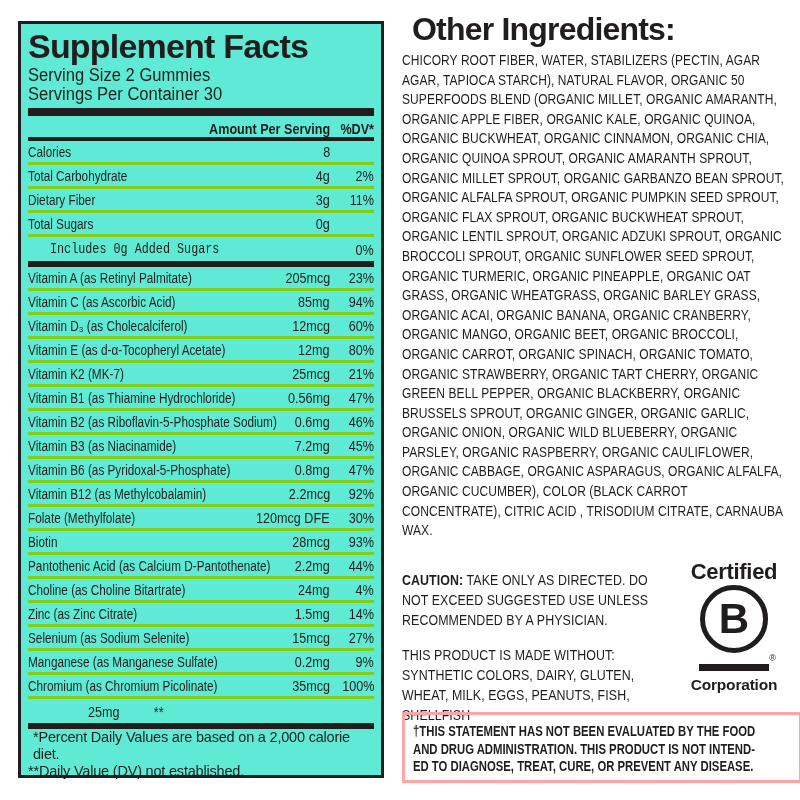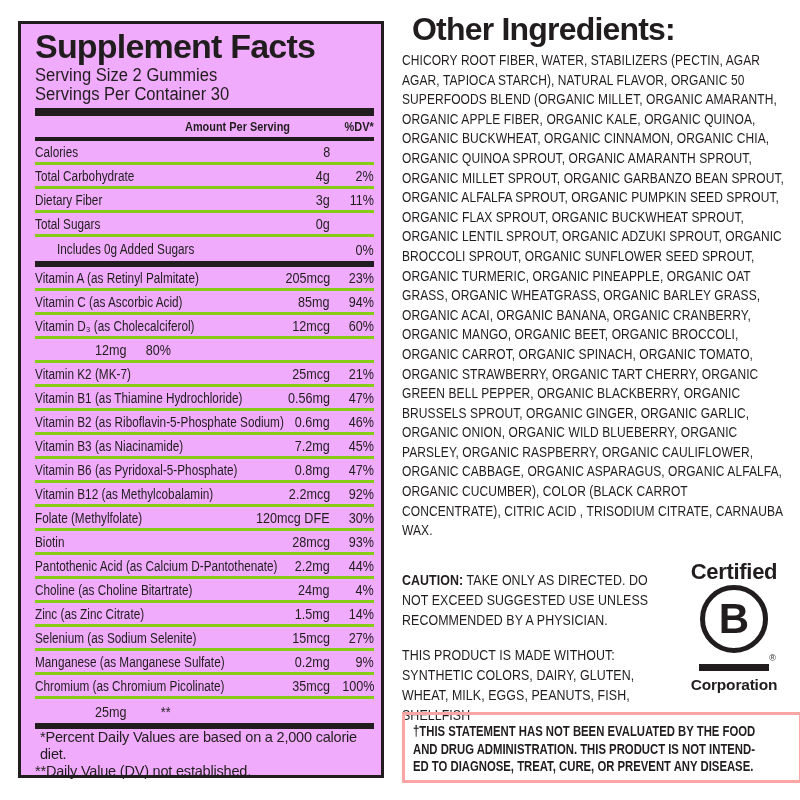--- a/index.html
+++ b/index.html
@@ -8,40 +8,40 @@
     background:#ffffff; color:#211d1e; overflow:hidden;
     font-family:"Liberation Sans","DejaVu Sans",sans-serif;
     -webkit-font-smoothing:antialiased;
   }
   .sqz  { display:inline-block; transform:scaleX(0.84); transform-origin:0 50%; white-space:nowrap; }
   .sqzr { display:inline-block; transform:scaleX(0.84); transform-origin:100% 50%; white-space:nowrap; }
 
   
   .sf-panel {
     position:absolute; left:18px; top:21px; width:366px; height:757px;
-    border:3px solid #211d1e; box-sizing:border-box; padding:2px 7px 4px 14px;
-    background:#f0abfc;
+    border:3px solid #211d1e; box-sizing:border-box; padding:2px 7px 4px 7px;
+    background:#5eead4;
   }
   .sf-title { margin:0; font-size:34px; line-height:40px; font-weight:bold; letter-spacing:-0.8px; }
   .serving  { font-size:18px; line-height:18.5px; }
   .serving .sqz { transform:scaleX(0.92); }
   .bar { background:#211d1e; }
   .bar-8 { height:8px; margin-top:5px; }
   .bar-4 { height:4px; }
   .bar-6 { height:6px; }
-  .sf-header { display:flex; align-items:center; height:21px; font-weight:bold; font-size:13px;gap:40px; }
+  .sf-header { display:flex; align-items:flex-end; height:21px; font-weight:bold; font-size:15px; }
   .hdr-amt { flex:1; text-align:right; }
   .col-dv  { width:44px; text-align:right; }
   .col-amt { width:92px; text-align:right; }
   .sf-row {
     display:flex; align-items:center; height:24px; box-sizing:border-box;
     border-bottom:3px solid #84cc16; font-size:15px;
   }
   .sf-row .sf-label { flex:1; min-width:0; font-size:14px; }
-  .sf-row.indent .sf-label { padding-left:22px; }
+  .sf-row.indent .sf-label { padding-left:22px;font-family:Liberation Mono, monospace; }
   .sf-row.no-border { border-bottom:none; }
   .sf-footnotes { font-size:14.5px; line-height:17px; letter-spacing:-0.2px; }
   .sf-footnotes .fn1 { padding-left:5px; }
 
   
   .right-col { position:absolute; left:402px; top:4px; width:386px; height:794px; }
   .oi-title { margin:2px; font-size:32px; line-height:34px; font-weight:bold; letter-spacing:-0.8px; position:absolute; top:6px; left:8px; }
   .ingredients {
     position:absolute; top:46px; left:0; margin:0; width:482px;
     transform:scaleX(0.8); transform-origin:0 0;
@@ -137,20 +137,21 @@
         <span class="sf-label"><span class="sqz">Vitamin C (as Ascorbic Acid)</span></span>
         <span class="col-amt"><span class="sqzr">85mg</span></span>
         <span class="col-dv"><span class="sqzr">94%</span></span>
       </div>
       <div class="sf-row">
         <span class="sf-label"><span class="sqz">Vitamin D₃ (as Cholecalciferol)</span></span>
         <span class="col-amt"><span class="sqzr">12mcg</span></span>
         <span class="col-dv"><span class="sqzr">60%</span></span>
       </div>
       <div class="sf-row">
+        <span class="sf-label"><span class="sqz">Vitamin E (as d-α-Tocopheryl Acetate)</span></span>
         <span class="col-amt"><span class="sqzr">12mg</span></span>
         <span class="col-dv"><span class="sqzr">80%</span></span>
       </div>
       <div class="sf-row">
         <span class="sf-label"><span class="sqz">Vitamin K2 (MK-7)</span></span>
         <span class="col-amt"><span class="sqzr">25mcg</span></span>
         <span class="col-dv"><span class="sqzr">21%</span></span>
       </div>
       <div class="sf-row">
         <span class="sf-label"><span class="sqz">Vitamin B1 (as Thiamine Hydrochloride)</span></span>

